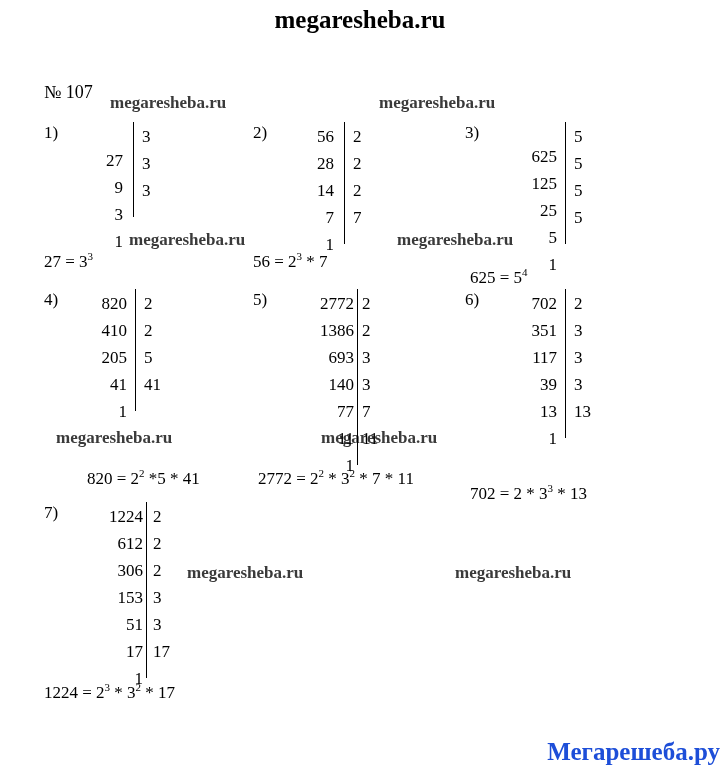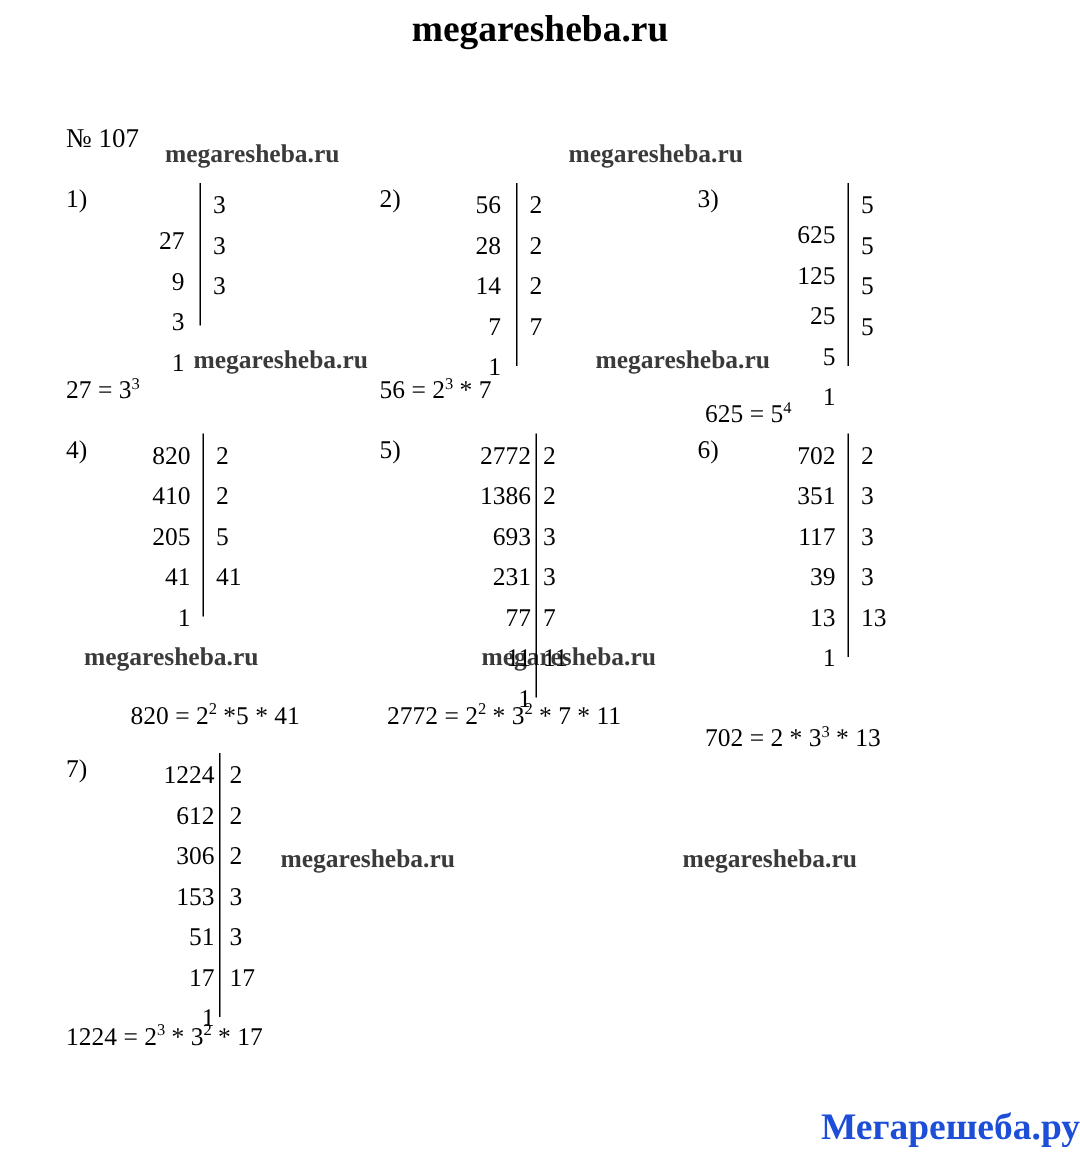--- a/index.html
+++ b/index.html
@@ -187,21 +187,21 @@
     </div>
     <div class="result" style="left:44px; top:467px;margin-left:43px;"><span>820 = 2</span><sup>2</sup><span> *5 * 41</span></div>
   </div>
 
   <div class="block">
     <div class="blk-label" style="left:253px; top:290px;">5)</div>
     <div class="col-left" style="left:296px; top:290px; width:58px;">
       <div>2772</div>
       <div>1386</div>
       <div>693</div>
-      <div>231</div>
+      <div>140</div>
       <div>77</div>
       <div>11</div>
       <div>1</div>
     </div>
     <div class="vline" style="left:357px; top:289px; height:176px;"></div>
     <div class="col-right" style="left:362px; top:290px; width:48px;">
       <div>2</div>
       <div>2</div>
       <div>3</div>
       <div>3</div>

